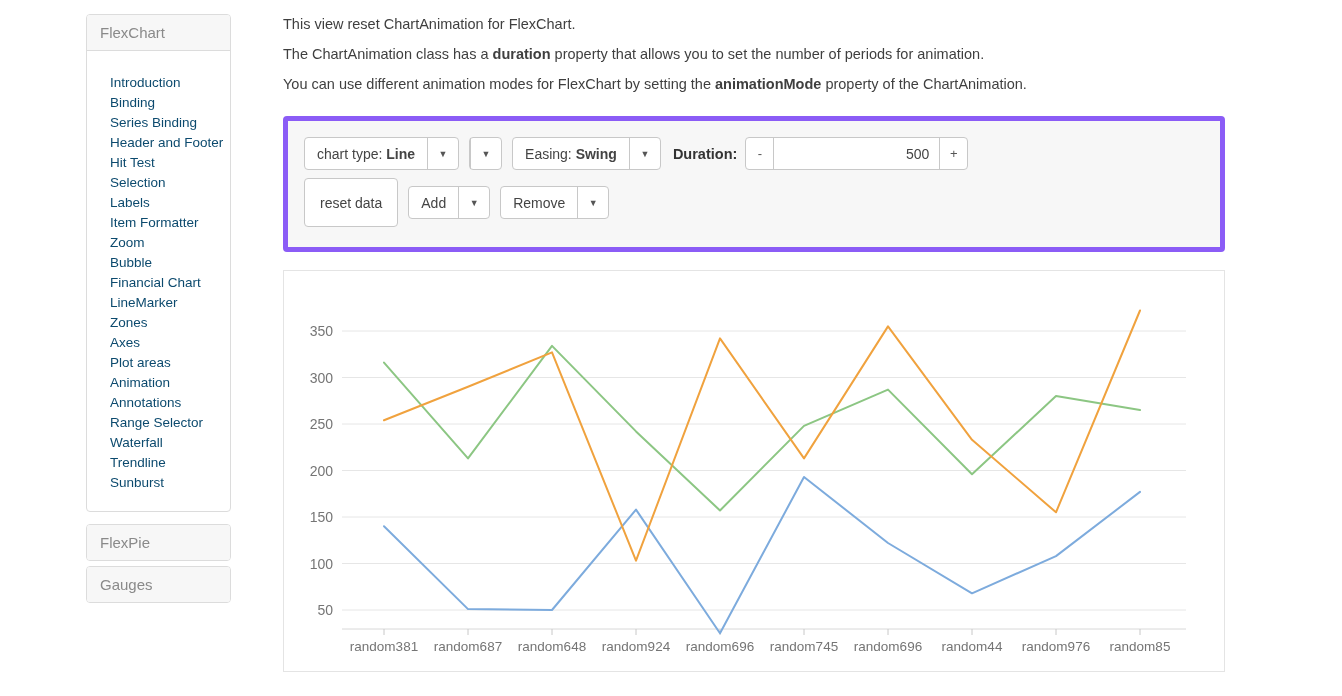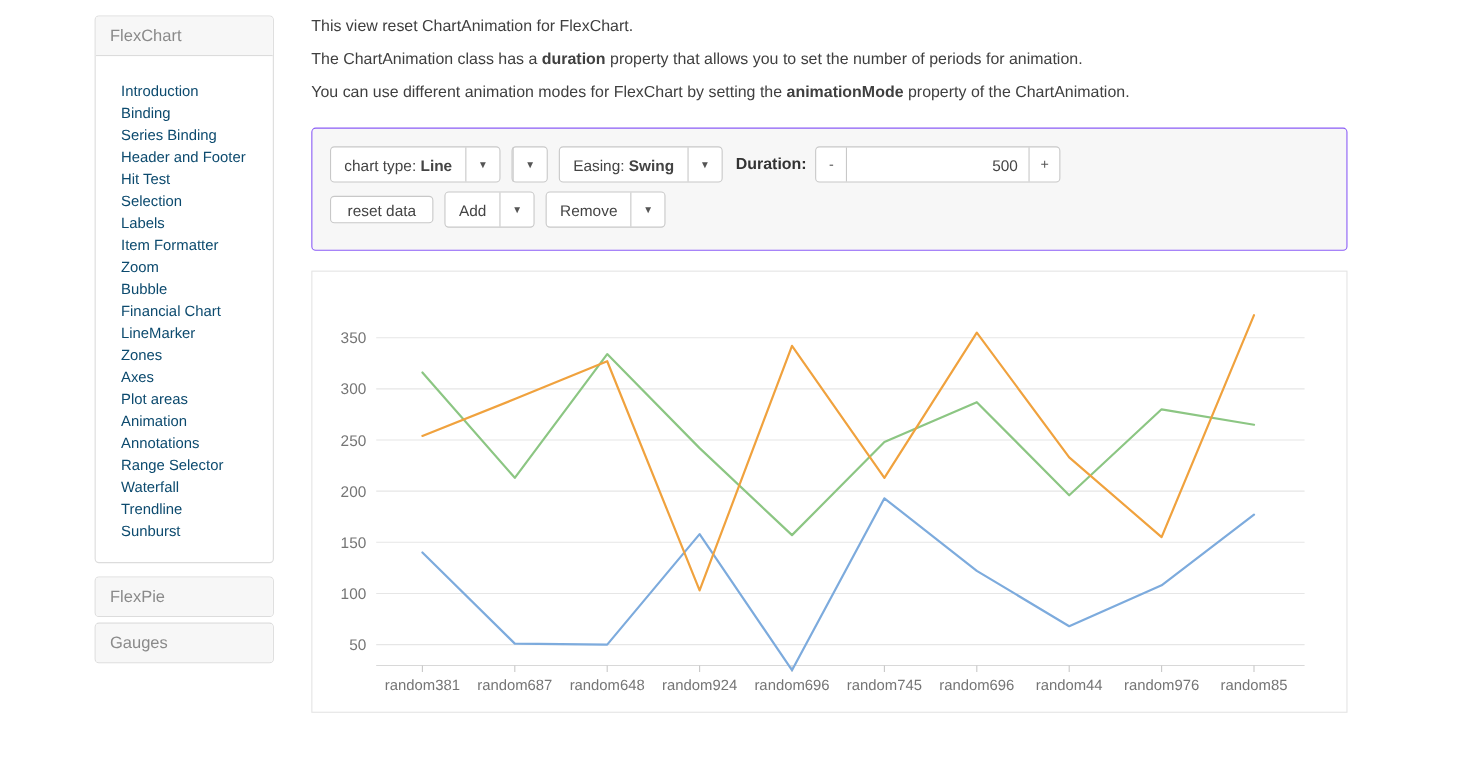--- a/index.html
+++ b/index.html
@@ -1,43 +1,43 @@
 <!DOCTYPE html>
 <html><head>
 <meta charset="utf-8">
 <style>
   html,body { margin:0; padding:0; background:#fff; font-family:"Liberation Sans",sans-serif; color:#444; }
   .app { position:relative; width:1342px; height:696px; overflow:hidden; background:#fff; }
 
   
-  .sidebar { position:absolute; left:86px; top:14px; width:163px; }
+  .sidebar { position:absolute; left:86px; top:14px; width:145px; }
   .panel { border:1px solid #dcdcdc; border-radius:4px; background:#fff; overflow:hidden; }
   .panel-header { background:#f7f7f7; color:#8a8a8a; font-size:15px; padding:8px 13px; line-height:19px; cursor:pointer; }
   .panel-open .panel-header { border-bottom:1px solid #dcdcdc; }
   .panel-body { padding:22px 6px 18px 23px; }
   .nav-link { display:block; color:#0c4a6e; font-size:13.5px; line-height:20px; text-decoration:none; }
   .panel + .panel { margin-top:12px; }
   .panel-collapsed { margin-top:12px; }
   .panel-collapsed .panel-header { border-bottom:none; }
   #gauges-panel { margin-top:5px; }
 
   
   .main { position:absolute; left:283px; top:8px; width:942px; padding-top:6px; }
   .intro-p { margin:0 0 10px 0; font-size:14.5px; line-height:20px; color:#3f3f3f; }
   .intro-p b { font-weight:bold; }
 
   
-  .toolbar { margin-top:22px; background:#f7f7f7; border:1px solid #8b5cf6; border-radius:4px; padding:16px 16px 20px 16px; box-sizing:border-box; }
+  .toolbar { margin-top:22px; background:#f7f7f7; border:5px solid #8b5cf6; border-radius:4px; padding:16px 16px 20px 16px; box-sizing:border-box; }
   .tb-row { display:flex; align-items:center; }
   .tb-row + .tb-row { margin-top:8px; }
   .dropdown { display:inline-flex; align-items:stretch; background:#fff; border:1px solid #c8c8c8; border-radius:4px; height:31px; box-sizing:content-box; margin-right:10px; }
   .dd-label { padding:0 12px; display:flex; align-items:center; font-size:14px; color:#444; white-space:pre; }
   .dd-label b { font-weight:bold; }
   .dd-arrow { border-left:1px solid #c8c8c8; width:30px; display:flex; align-items:center; justify-content:center; color:#555; font-size:9px; cursor:pointer; }
-  .btn { background:#fff; border:1px solid #c8c8c8; border-radius:4px; height:25px; padding:0 15px; font-size:14px; color:#444; font-family:"Liberation Sans",sans-serif; margin-right:10px; cursor:pointer; }
+  .btn { background:#fff; border:1px solid #c8c8c8; border-radius:4px; height:49px; padding:0 15px; font-size:14px; color:#444; font-family:"Liberation Sans",sans-serif; margin-right:10px; cursor:pointer; }
   .duration-label { font-weight:bold; font-size:14.5px; color:#333; margin:0 8px 0 2px; }
   .input-number { display:inline-flex; align-items:stretch; background:#fff; border:1px solid #c8c8c8; border-radius:4px; height:31px; width:221px; }
   .in-btn { width:27px; display:flex; align-items:center; justify-content:center; color:#555; font-size:13px; cursor:pointer; }
   .in-btn.minus { border-right:1px solid #c8c8c8; }
   .in-btn.plus { border-left:1px solid #c8c8c8; }
   .in-value { flex:1; display:flex; align-items:center; justify-content:flex-end; padding:0 10px; font-size:14px; color:#444; }
 
   
   .chart-panel { margin-top:18px; border:1px solid #e4e4e4; background:#fff; height:400px; }
   .chart-panel svg { display:block; }

